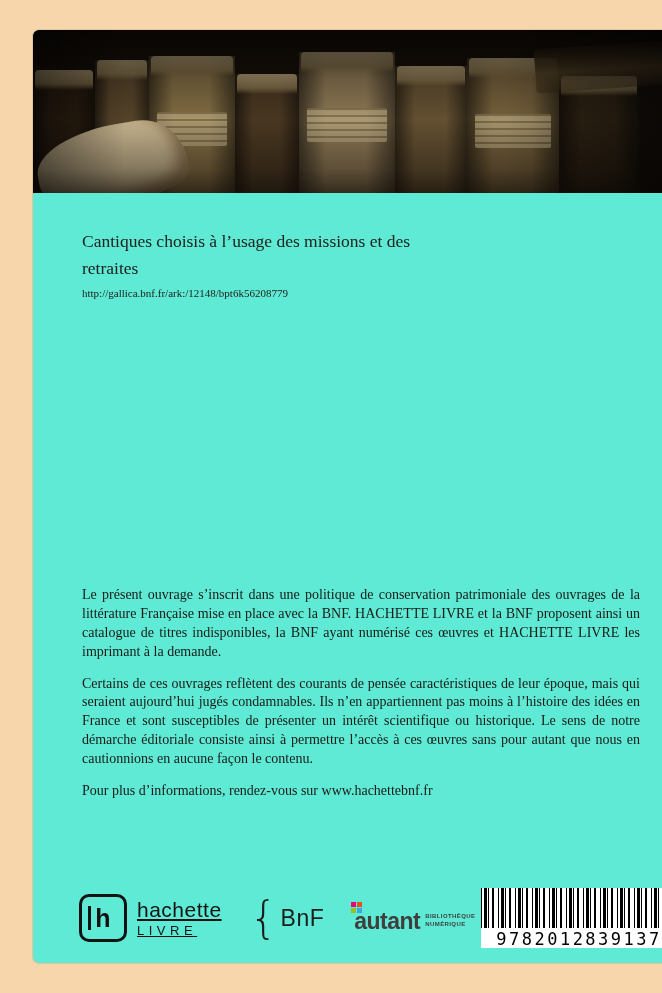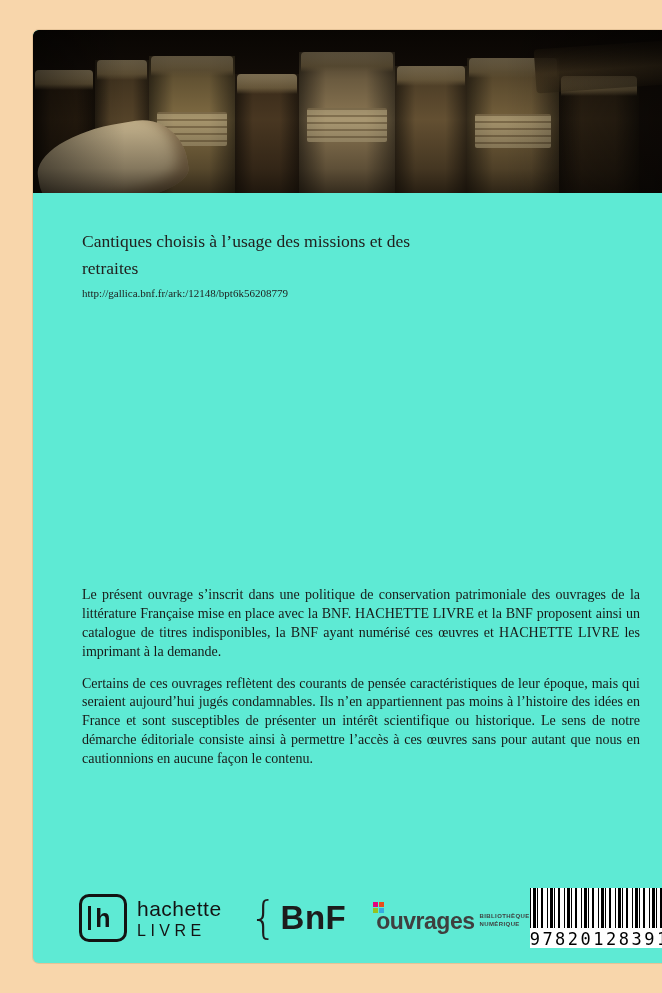--- a/index.html
+++ b/index.html
@@ -55,28 +55,28 @@
 
   
   .logos { position:absolute; left:46px; right:12px; bottom:14px; height:62px;
            display:flex; align-items:center; }
 
   .hachette { display:flex; align-items:center; gap:10px; color:#131313; }
   .h-box { position:relative; width:42px; height:42px; border:3px solid #131313; border-radius:10px;
            display:flex; align-items:center; justify-content:center;
            font-family:"Liberation Sans",sans-serif; font-weight:700; font-size:25px; }
   .h-box::before { content:""; position:absolute; left:6px; top:9px; bottom:9px; width:3px; background:#131313; }
-  .h-words { display:flex; flex-direction:column; line-height:1; font-family:"Liberation Sans",sans-serif; }
+  .h-words { display:flex; flex-direction:column; line-height:1; font-family:"Liberation Sans",sans-serif;text-decoration:underline; }
   .h-name { font-size:21px; letter-spacing:.5px; }
-  .h-livre { font-size:16px; letter-spacing:4.5px; margin-top:4px; }
+  .h-livre { font-size:13px; letter-spacing:4.5px; margin-top:4px; }
 
   .bnf { display:flex; align-items:center; margin-left:28px; color:#1c1c1c;
          font-family:"Liberation Sans",sans-serif; }
   .bnf-brace { font-family:"DejaVu Sans",sans-serif; font-weight:300; font-size:44px; line-height:1; margin-right:3px; }
-  .bnf-label { font-weight:700; font-size:33px; letter-spacing:.5px; }
+  .bnf-label { font-weight:400; font-size:23px; letter-spacing:.5px; }
 
   .gallica { position:relative; margin-left:30px; display:flex; align-items:flex-start; gap:5px; }
   .g-word { font-family:"Liberation Sans",sans-serif; font-weight:700; font-size:23px; line-height:1;
             color:#3f3f3e; letter-spacing:-.5px; margin-top:6px; }
   .pixels { position:absolute; top:-2px; left:-3px; display:grid; grid-template-columns:repeat(2,5px); gap:1px; }
   .pixel { width:5px; height:5px; }
   .pixel:nth-child(1){ background:#e5007d; }
   .pixel:nth-child(2){ background:#e94e1b; }
   .pixel:nth-child(3){ background:#95c11f; }
   .pixel:nth-child(4){ background:#36a9e1; }
@@ -113,20 +113,21 @@
       <div class="photo-shade"></div>
     </div>
 
     <h1 class="title">Cantiques choisis à l’usage des missions et des retraites</h1>
 
     <div class="permalink">http://gallica.bnf.fr/ark:/12148/bpt6k56208779</div>
 
     <div class="body-block">
       <p>Le présent ouvrage s’inscrit dans une politique de conservation patrimoniale des ouvrages de la littérature Française mise en place avec la BNF. HACHETTE LIVRE et la BNF proposent ainsi un catalogue de titres indisponibles, la BNF ayant numérisé ces œuvres et HACHETTE LIVRE les imprimant à la demande.</p>
       <p>Certains de ces ouvrages reflètent des courants de pensée caractéristiques de leur époque, mais qui seraient aujourd’hui jugés condamnables. Ils n’en appartiennent pas moins à l’histoire des idées en France et sont susceptibles de présenter un intérêt scientifique ou historique. Le sens de notre démarche éditoriale consiste ainsi à permettre l’accès à ces œuvres sans pour autant que nous en cautionnions en aucune façon le contenu.</p>
+      <p class="info">Pour plus d’informations, rendez-vous sur www.hachettebnf.fr</p>
     </div>
 
     <div class="logos">
 
       <div class="hachette">
         <span class="h-box">h</span>
         <span class="h-words">
           <span class="h-name">hachette</span>
           <span class="h-livre">LIVRE</span>
         </span>
@@ -137,21 +138,21 @@
         <span class="bnf-label">BnF</span>
       </div>
 
       <div class="gallica">
         <span class="pixels">
           <span class="pixel"></span>
           <span class="pixel"></span>
           <span class="pixel"></span>
           <span class="pixel"></span>
         </span>
-        <span class="g-word">ouvrages</span>
+        <span class="g-word">autant</span>
         <span class="g-sub">
           <span>BIBLIOTHÈQUE</span>
           <span>NUMÉRIQUE</span>
         </span>
       </div>
 
       <div class="barcode">
         <div class="bars"></div>
         <div class="digits">9782012839137</div>
       </div>

